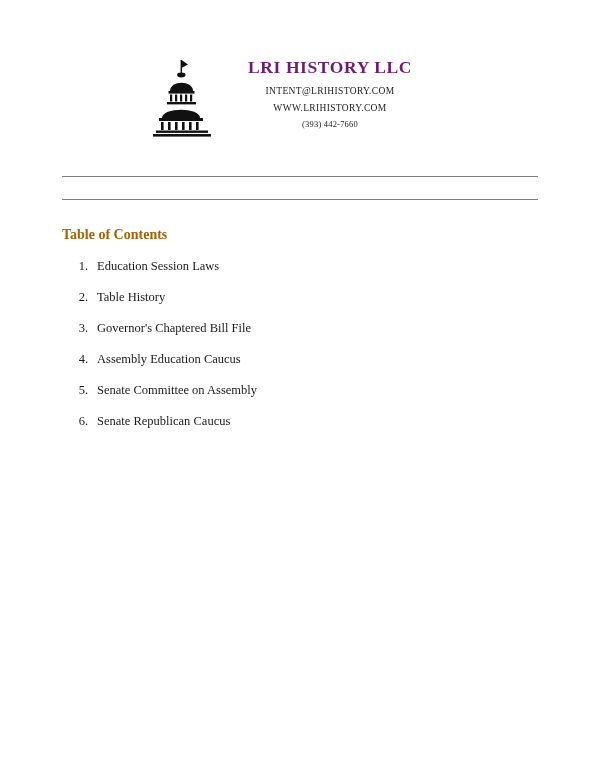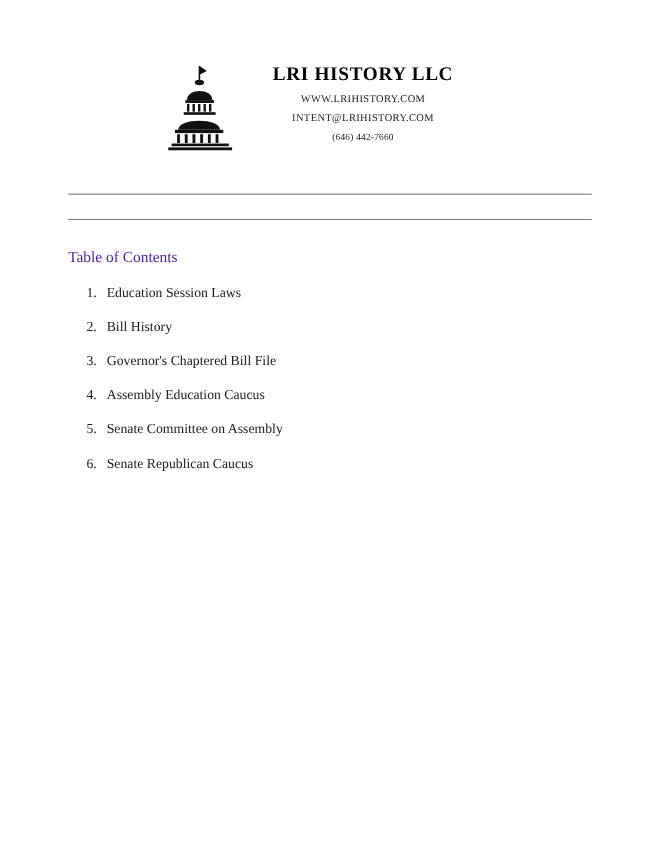--- a/index.html
+++ b/index.html
@@ -34,21 +34,21 @@
   }
   .masthead {
     text-align: center;
     padding-left: 60px;
   }
   .company-name {
     font-family: "Liberation Serif", serif;
     font-size: 17.5px;
     font-weight: bold;
     letter-spacing: 0.6px;
-    color: #000000;
+    color: #701a75;
     margin: 0 0 9px 0;
     line-height: 1.1;
   }
   .contact-line {
     font-family: "Liberation Serif", serif;
     font-size: 9.5px;
     letter-spacing: 0.35px;
     color: #1c1c1c;
     margin: 0 0 5px 0;
     line-height: 1.2;
@@ -84,22 +84,22 @@
     line-height: 1.62;
   }
 
   
   .toc {
     padding: 27px 0 0 62px;
   }
   .toc-heading {
     font-family: "Liberation Serif", serif;
     font-size: 14px;
-    font-weight: normal;
-    color: #4c1d95;
+    font-weight: bold;
+    color: #a16207;
     margin: 0 0 16px 0;
   }
   .toc-list {
     list-style: none;
     margin: 0;
     padding: 0;
   }
   .toc-item {
     display: flex;
     align-items: baseline;
@@ -154,41 +154,41 @@
           <rect x="48" y="64" width="2.6" height="8"></rect>
 
           <rect x="8" y="72.5" width="52" height="2.4"></rect>
           <rect x="5" y="76" width="58" height="2.6"></rect>
         </g>
       </svg>
     </div>
 
     <div class="masthead">
       <p class="company-name">LRI HISTORY LLC</p>
+      <p class="contact-line">INTENT@LRIHISTORY.COM</p>
       <p class="contact-line">WWW.LRIHISTORY.COM</p>
-      <p class="contact-line">INTENT@LRIHISTORY.COM</p>
-      <p class="contact-phone">(646) 442-7660</p>
+      <p class="contact-phone">(393) 442-7660</p>
     </div>
   </div>
 
   <hr class="rule rule-top">
 
 
   <hr class="rule rule-bottom">
 
   <div class="toc">
     <h2 class="toc-heading">Table of Contents</h2>
     <ol class="toc-list">
       <li class="toc-item">
         <span class="toc-num">1.</span>
         <span class="toc-label">Education Session Laws</span>
       </li>
       <li class="toc-item">
         <span class="toc-num">2.</span>
-        <span class="toc-label">Bill History</span>
+        <span class="toc-label">Table History</span>
       </li>
       <li class="toc-item">
         <span class="toc-num">3.</span>
         <span class="toc-label">Governor's Chaptered Bill File</span>
       </li>
       <li class="toc-item">
         <span class="toc-num">4.</span>
         <span class="toc-label">Assembly Education Caucus</span>
       </li>
       <li class="toc-item">

